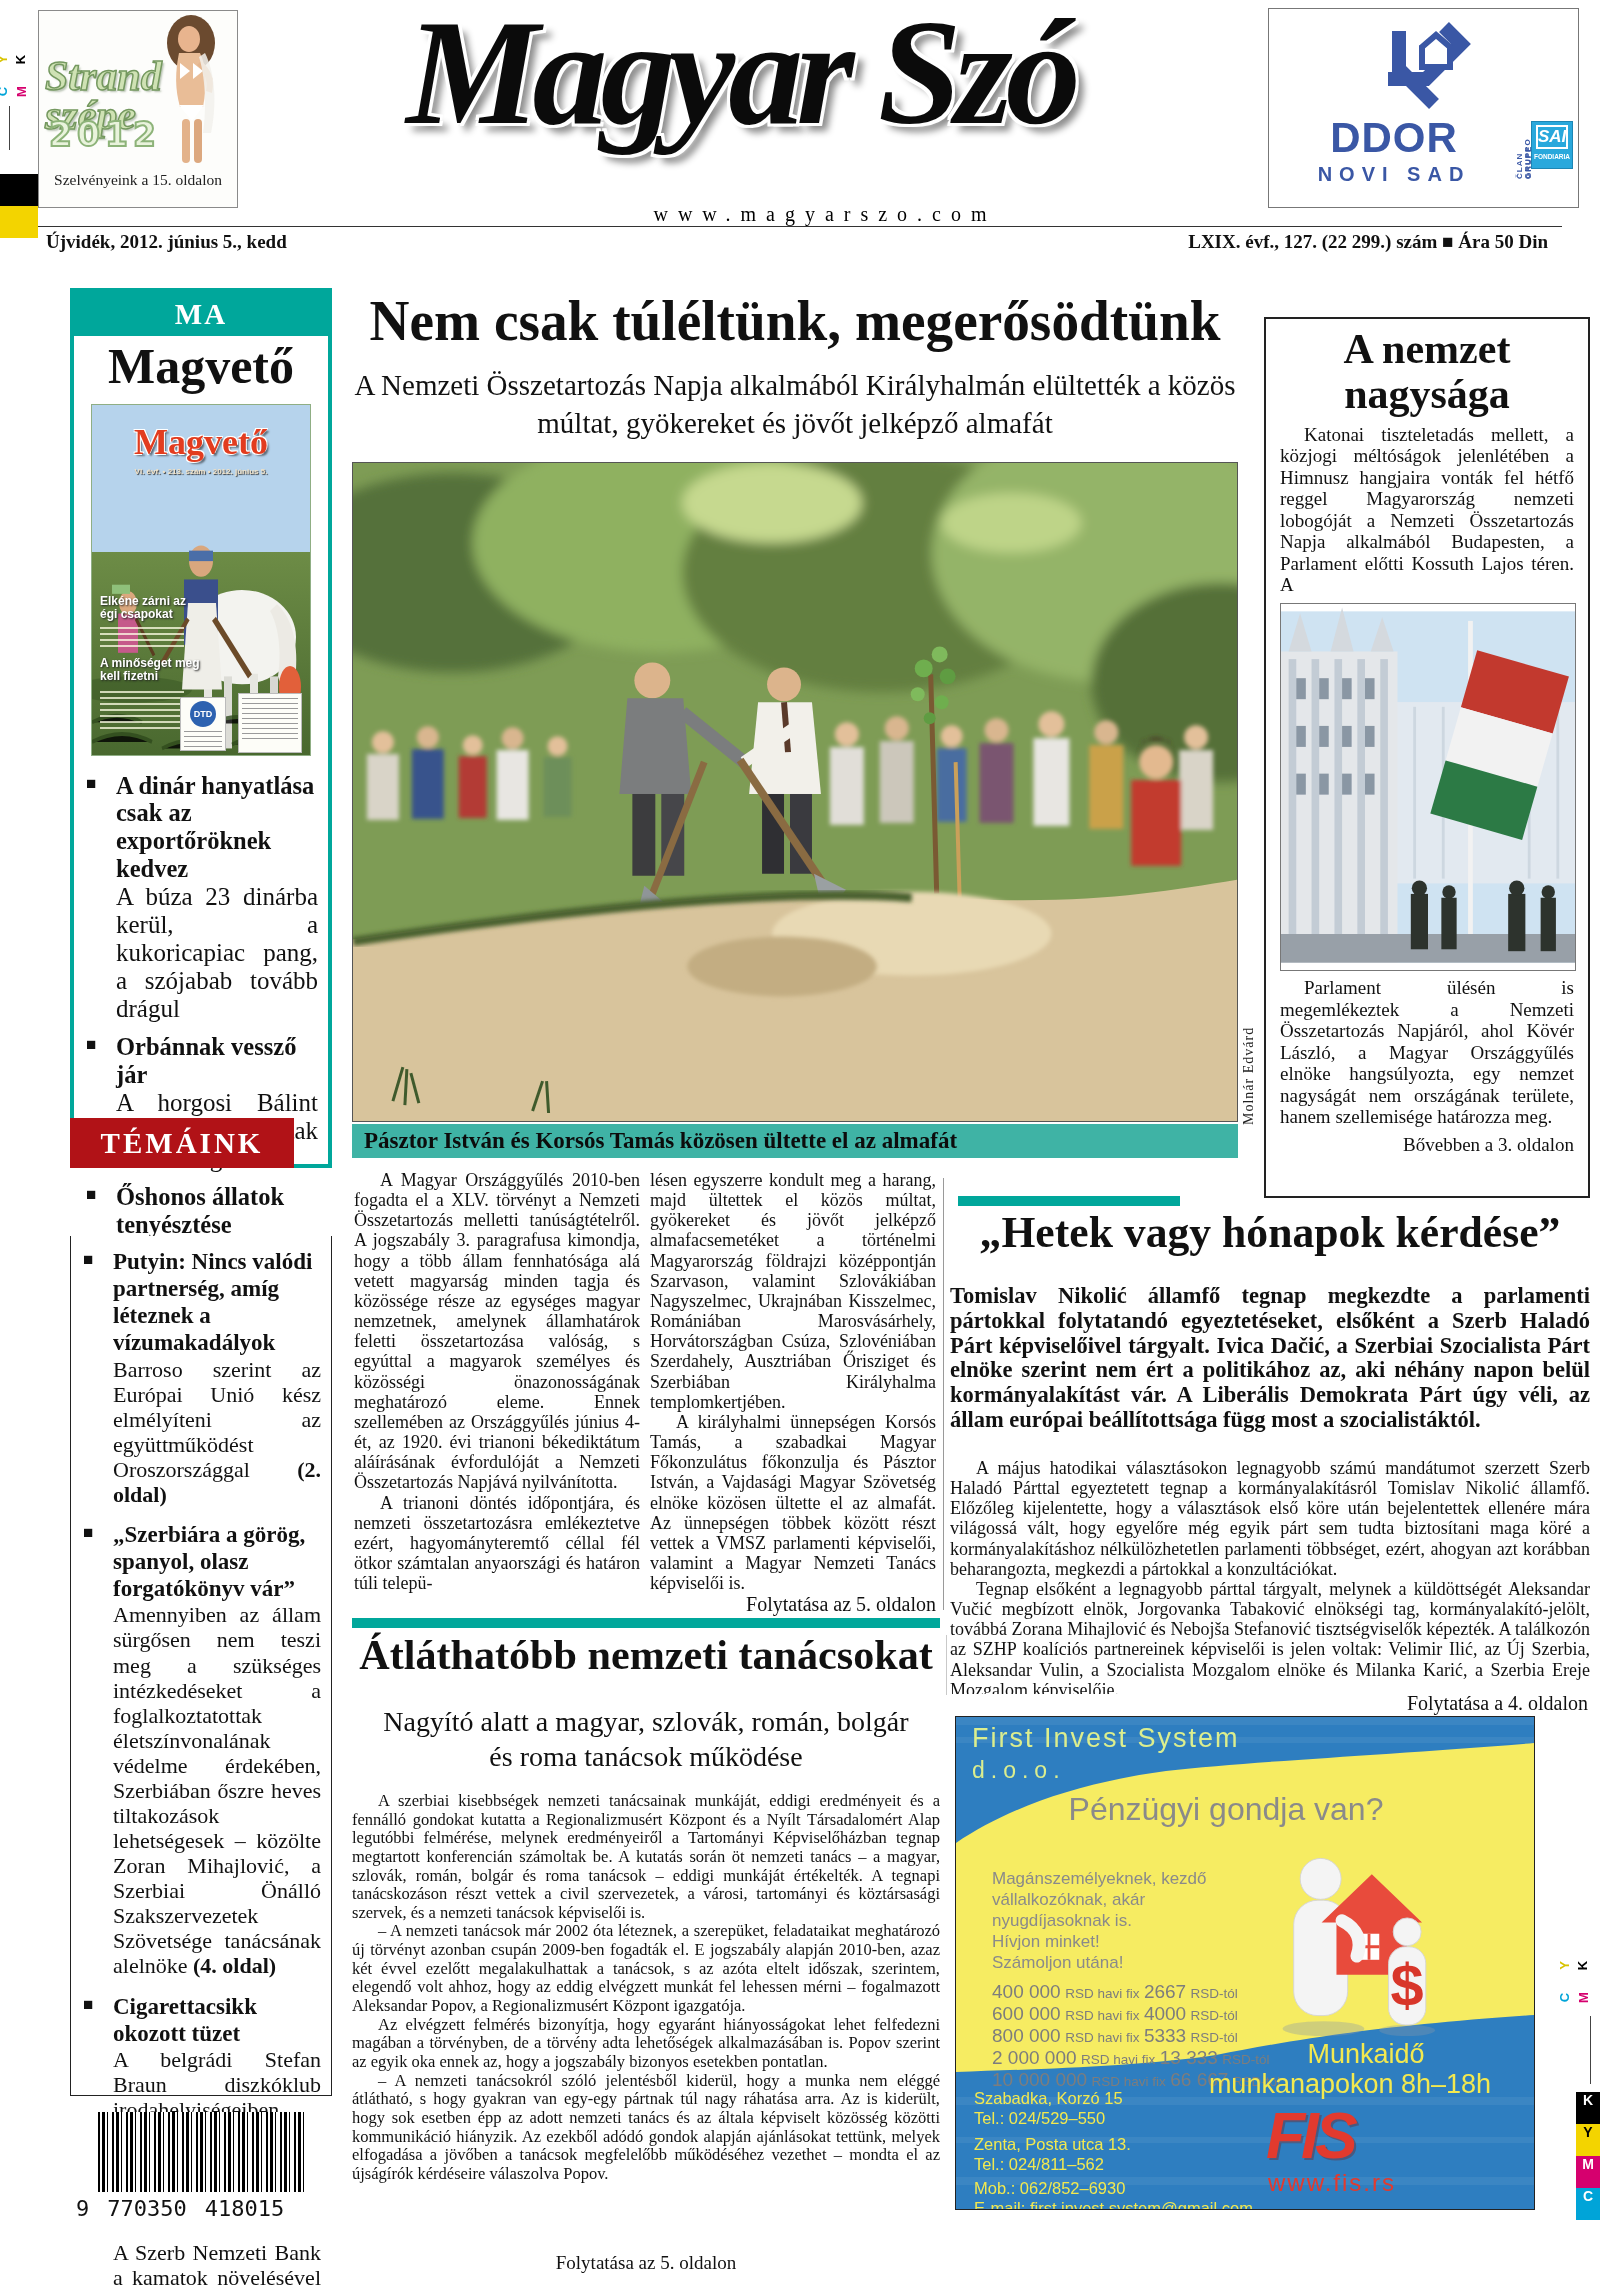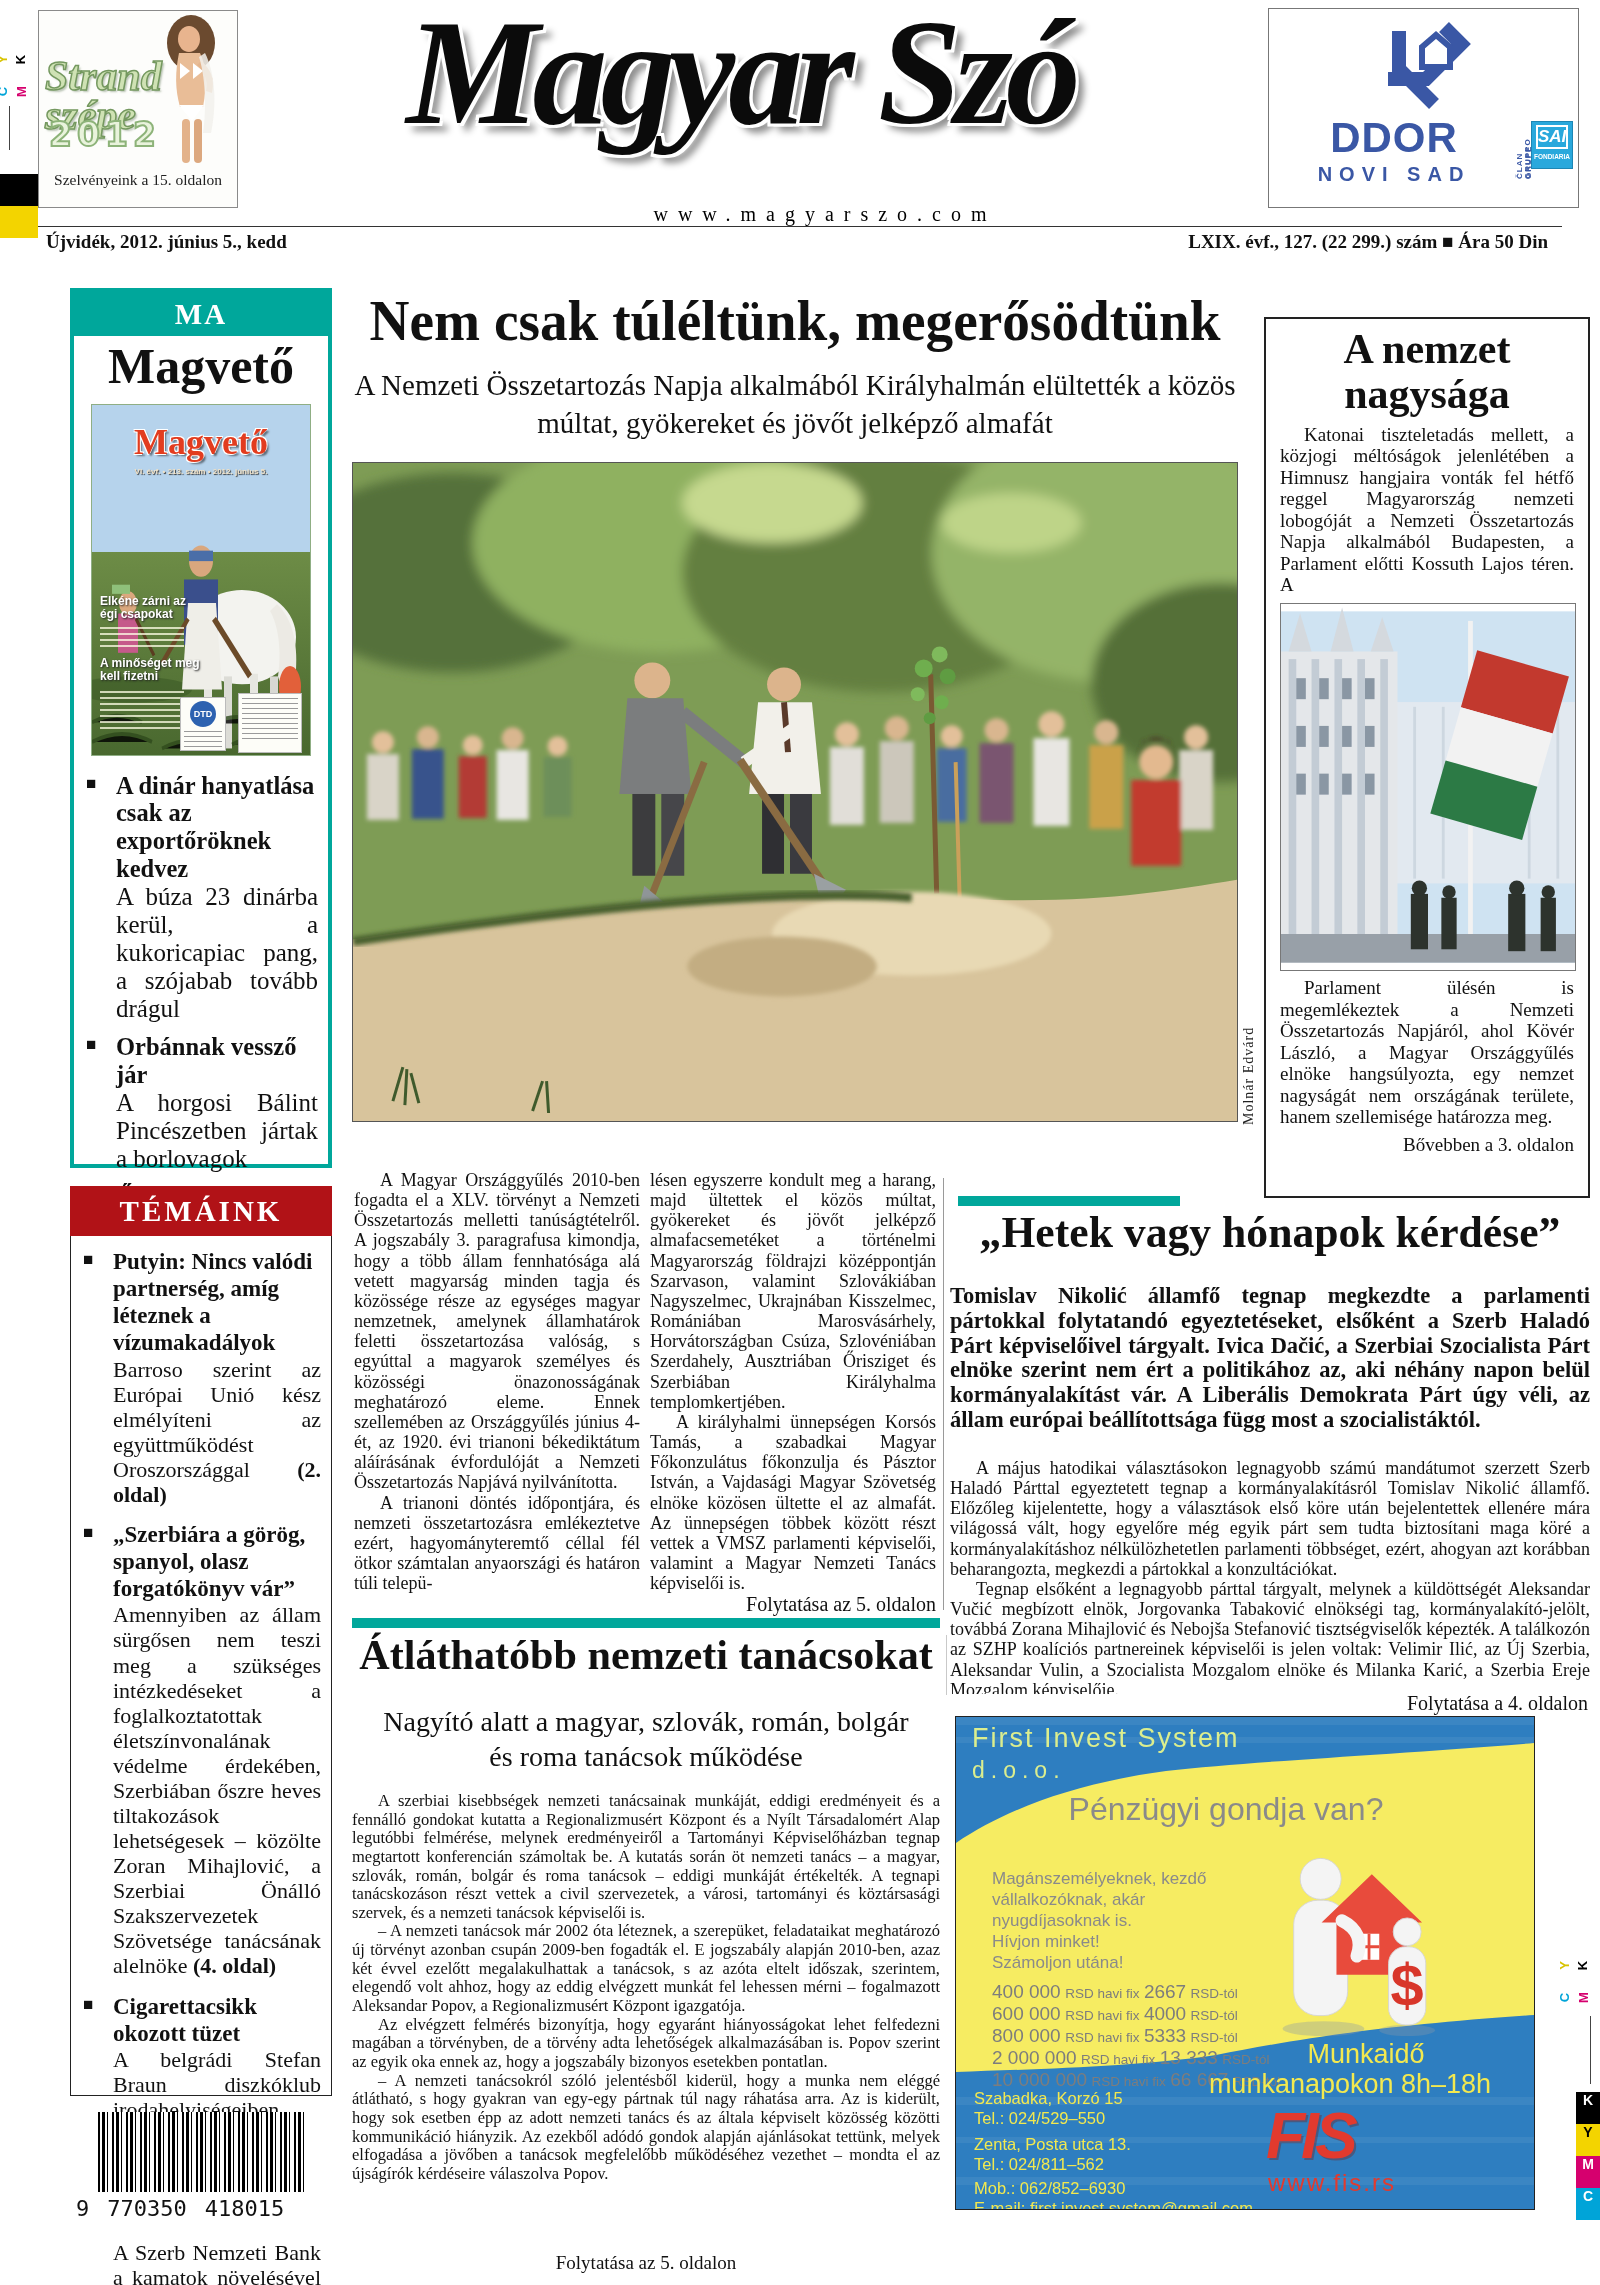--- a/index.html
+++ b/index.html
@@ -69,21 +69,21 @@
      color:#fff;font:bold 9px "Liberation Sans",sans-serif;text-align:center;line-height:26px;}
   .tinylines{height:22px;margin:2px 3px;background:repeating-linear-gradient(#0000 0 2px,#9a9a9a 2px 3px,#0000 3px 5px);}
 
   .ma-item{position:relative;padding-left:30px;margin:0 10px 10px 12px;}
   .blt{position:absolute;left:0;top:3px;font-size:17px;line-height:1;}
   .ma-item .ttl{font:bold 24.5px "Liberation Serif",serif;line-height:1.14;}
   .ma-item .txt{font-size:25px;line-height:1.12;text-align:justify;}
   #ma-items{padding-top:10px;}
 
   
-  #temaink-header{left:70px;top:1186px;width:262px;height:50px;background:#b11217;color:#fff;text-align:center;
+  #temaink-header{left:70px;top:1118px;width:224px;height:50px;background:#b11217;color:#fff;text-align:center;
      font:bold 29px "Liberation Serif",serif;line-height:50px;letter-spacing:3px;}
   #temaink-box{left:70px;top:1236px;width:262px;height:860px;border:1px solid #222;border-top:none;
      box-sizing:border-box;padding-top:12px;background:#fff;}
   .t-item{position:relative;padding-left:30px;margin:0 10px 14px 12px;}
   .t-item .ttl{font:bold 23px "Liberation Serif",serif;line-height:1.18;}
   .t-item .txt{font-size:22px;line-height:1.14;text-align:justify;}
 
   
   #barcode{left:76px;top:2112px;width:246px;height:122px;background:#fff;}
   #barcode .bars{margin-left:22px;width:210px;height:80px;
@@ -397,20 +397,21 @@
       <path d="M0 480 C200 450 420 426 560 436" stroke="#49602f" stroke-width="9" fill="none" filter="url(#b2)"></path>
       <g stroke="#3f5a2c" stroke-width="3">
         <path d="M40 640 l10 -34"></path>
           <path d="M52 644 l2 -36"></path>
           <path d="M66 642 l-8 -30"></path>
         <path d="M180 650 l10 -30"></path>
           <path d="M196 652 l-2 -32"></path>
       </g>
     </svg>
   </div>
+  <div class="abs" id="caption-bar">Pásztor István és Korsós Tamás közösen ültette el az almafát</div>
   <div class="abs" id="photo-credit">Molnár Edvárd</div>
 
   <div class="abs bodycol" id="col1">
     <p>A Magyar Országgyűlés 2010-ben fogadta el a XLV. törvényt a Nemzeti Összetartozás melletti tanúságtételről. A jogszabály 3. paragrafusa kimondja, hogy a több állam fennhatósága alá vetett magyarság minden tagja és közössége része az egységes magyar nemzetnek, amelynek államhatárok feletti összetartozása valóság, s egyúttal a magyarok személyes és közösségi önazonosságának meghatározó eleme. Ennek szellemében az Országgyűlés június 4-ét, az 1920. évi trianoni békediktátum aláírásának évfordulóját a Nemzeti Összetartozás Napjává nyilvánította.</p>
     <p>A trianoni döntés időpontjára, és nemzeti összetartozásra emlékeztetve ezért, hagyományteremtő céllal fél ötkor számtalan anyaországi és határon túli telepü-</p>
   </div>
   <div class="abs bodycol" id="col2">
     <p style="text-indent:0;">lésen egyszerre kondult meg a harang, majd ültettek el közös múltat, gyökereket és jövőt jelképző almafacsemetéket a történelmi Magyarország földrajzi középpontján Szarvason, valamint Szlovákiában Nagyszelmec, Ukrajnában Kisszelmec, Romániában Marosvásárhely, Horvátországban Csúza, Szlovéniában Szerdahely, Ausztriában Őrisziget és Szerbiában Királyhalma templomkertjében.</p>
     <p>A királyhalmi ünnepségen Korsós Tamás, a szabadkai Magyar Főkonzulátus főkonzulja és Pásztor István, a Vajdasági Magyar Szövetség elnöke közösen ültette el az almafát. Az ünnepségen többek között részt vettek a VMSZ parlamenti képviselői, valamint a Magyar Nemzeti Tanács képviselői is.</p>
     <div class="more-line">Folytatása az 5. oldalon</div>

